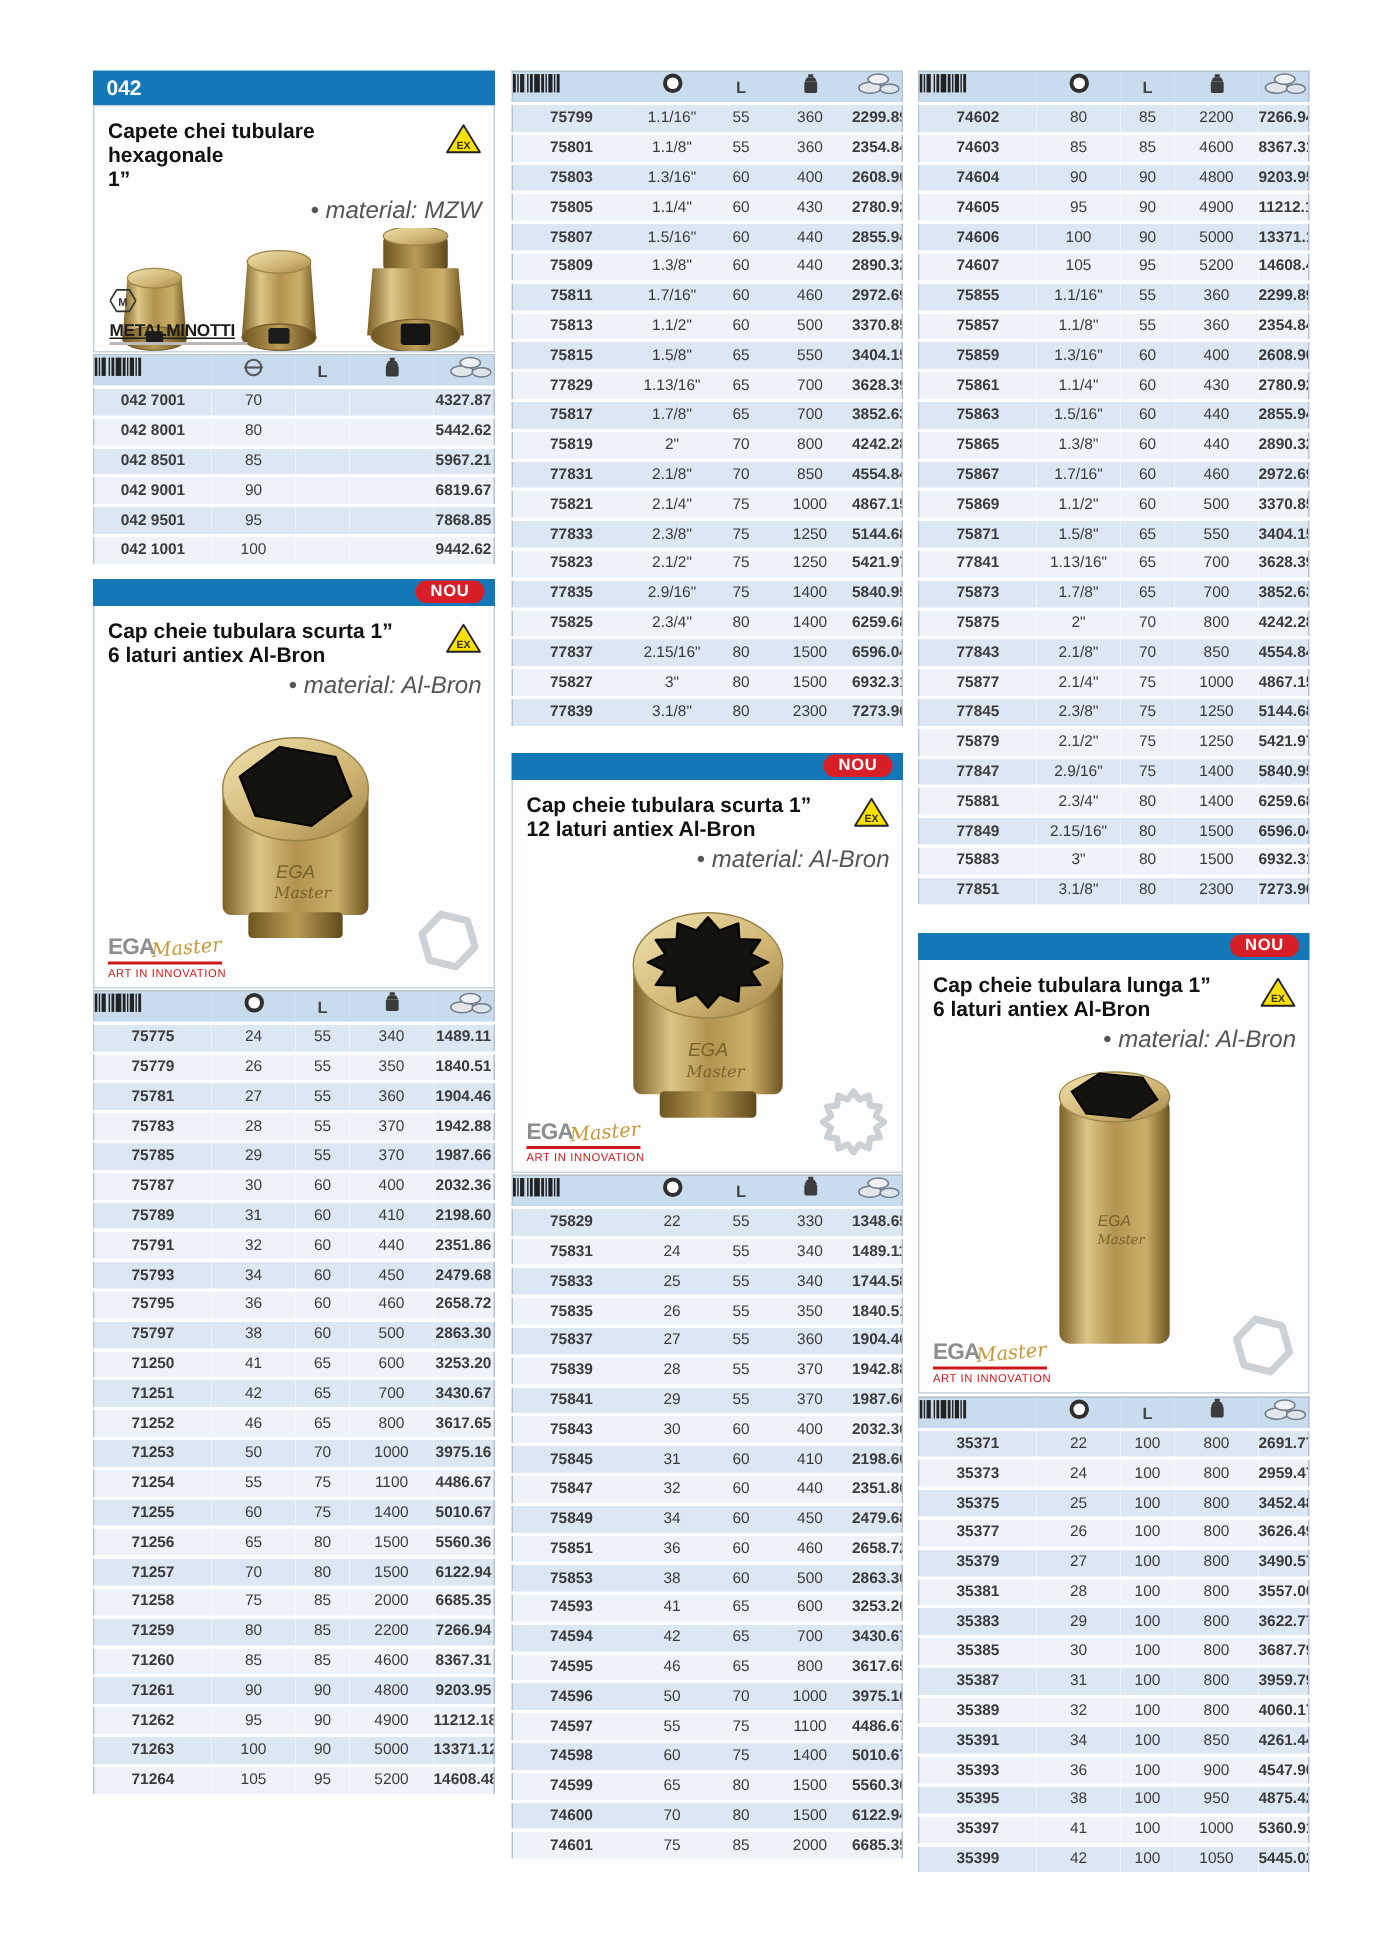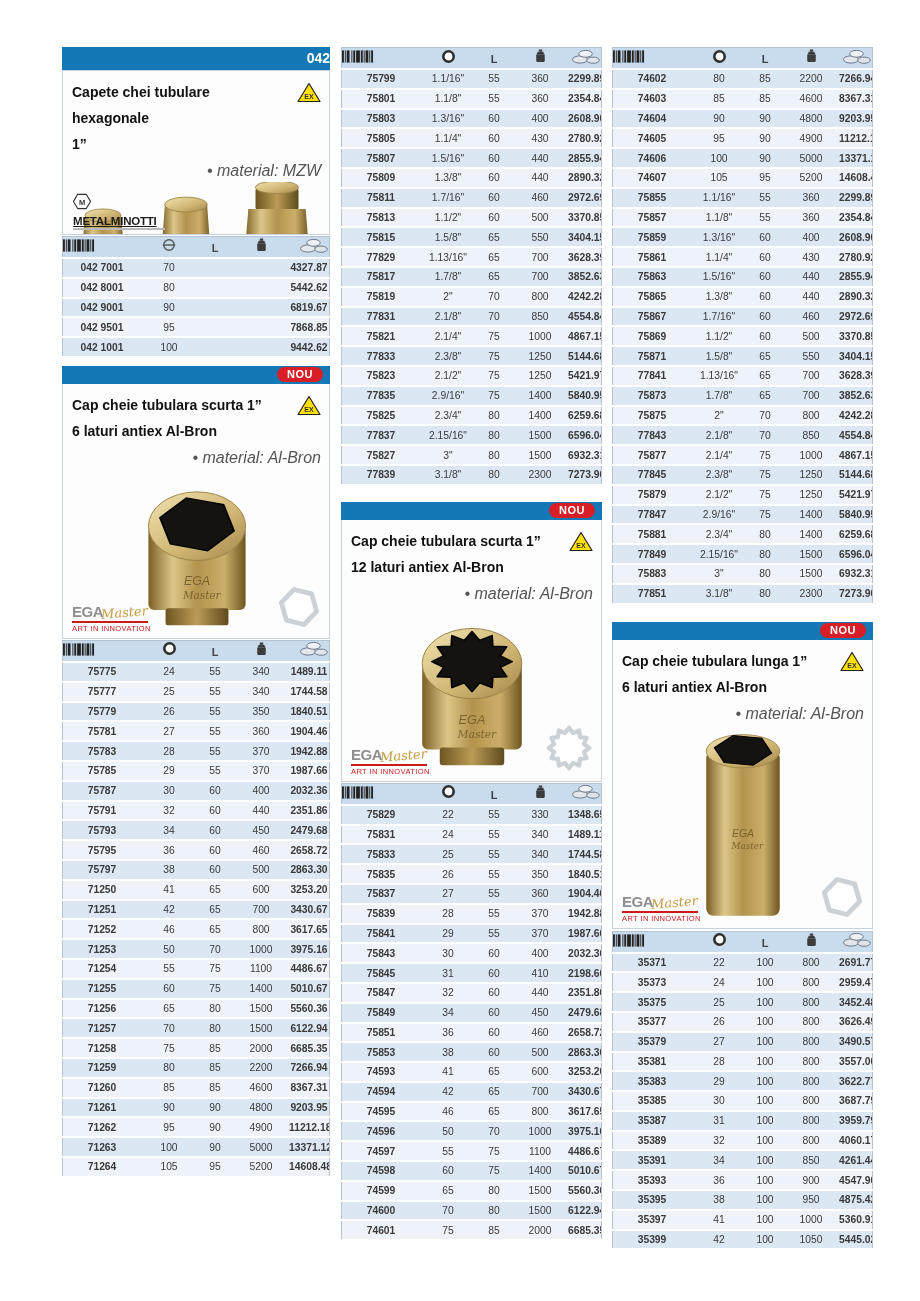--- a/index.html
+++ b/index.html
@@ -5,34 +5,34 @@
   html,body{margin:0;padding:0;background:#fff;}
   .page{position:relative;width:920px;height:1301px;background:#ffffff;overflow:hidden;
         font-family:"Liberation Sans", sans-serif;color:#1a1a1a;}
   .col{position:absolute;top:47px;}
   #col-left{left:62px;width:268px;}
   #col-mid{left:341px;width:261px;}
   #col-right{left:612px;width:261px;}
 
   
   .page-tab{height:23px;background:#1478b6;color:#fff;font-weight:bold;font-size:14px;
-            line-height:23px;padding-left:9px;box-sizing:border-box;text-align:right;}
+            line-height:23px;padding-left:9px;box-sizing:border-box;}
 
   
   .nou-bar{height:18px;background:#1478b6;position:relative;}
   .nou-pill{position:absolute;right:7px;top:1px;background:#d81e26;color:#fff;
             font-weight:bold;font-size:11px;line-height:15px;padding:0 10px;
             border-radius:9px;letter-spacing:.5px;}
 
   
   .card{position:relative;background:#fdfdfd;border:1px solid #c6d2dd;border-top:none;
         box-sizing:border-box;padding:8px 8px 4px 9px;overflow:hidden;}
   .card.first{border-top:1px solid #c6d2dd;}
   .h165{height:165px}.h255{height:255px}.h262{height:262px}.h289{height:289px}
-  .title{font-weight:bold;font-size:14px;line-height:26px;color:#111;padding-right:32px;}
+  .title{font-weight:bold;font-size:14px;line-height:16px;color:#111;padding-right:32px;}
   .material{font-style:italic;font-size:16px;color:#555;margin-top:5px;text-align:right;}
   .ex-badge{position:absolute;top:11px;right:8px;}
 
   .img-row{display:flex;justify-content:space-between;align-items:flex-end;
            padding:2px 6px 0 2px;height:86px;}
   .img-center{display:flex;justify-content:center;align-items:flex-start;margin-top:2px;}
 
   
   .ega-logo{position:absolute;left:9px;bottom:5px;line-height:1;}
   .ega-row{border-bottom:2px solid #cc1a1a;width:max-content;padding-bottom:1px;}
@@ -196,20 +196,27 @@
             <td class="c-p">4327.87</td>
           </tr>
           <tr>
             <td class="c-code">042 8001</td>
             <td class="c-size">80</td>
             <td class="c-l"></td>
             <td class="c-w"></td>
             <td class="c-p">5442.62</td>
           </tr>
           <tr>
+            <td class="c-code">042 8501</td>
+            <td class="c-size">85</td>
+            <td class="c-l"></td>
+            <td class="c-w"></td>
+            <td class="c-p">5967.21</td>
+          </tr>
+          <tr>
             <td class="c-code">042 9001</td>
             <td class="c-size">90</td>
             <td class="c-l"></td>
             <td class="c-w"></td>
             <td class="c-p">6819.67</td>
           </tr>
           <tr>
             <td class="c-code">042 9501</td>
             <td class="c-size">95</td>
             <td class="c-l"></td>
@@ -308,27 +315,20 @@
   </thead>
 <tbody>
           <tr>
             <td class="c-code">75775</td>
             <td class="c-size">24</td>
             <td class="c-l">55</td>
             <td class="c-w">340</td>
             <td class="c-p">1489.11</td>
           </tr>
           <tr>
-            <td class="c-code">75777</td>
-            <td class="c-size">25</td>
-            <td class="c-l">55</td>
-            <td class="c-w">340</td>
-            <td class="c-p">1744.58</td>
-          </tr>
-          <tr>
             <td class="c-code">75779</td>
             <td class="c-size">26</td>
             <td class="c-l">55</td>
             <td class="c-w">350</td>
             <td class="c-p">1840.51</td>
           </tr>
           <tr>
             <td class="c-code">75781</td>
             <td class="c-size">27</td>
             <td class="c-l">55</td>
@@ -348,20 +348,27 @@
             <td class="c-l">55</td>
             <td class="c-w">370</td>
             <td class="c-p">1987.66</td>
           </tr>
           <tr>
             <td class="c-code">75787</td>
             <td class="c-size">30</td>
             <td class="c-l">60</td>
             <td class="c-w">400</td>
             <td class="c-p">2032.36</td>
+          </tr>
+          <tr>
+            <td class="c-code">75789</td>
+            <td class="c-size">31</td>
+            <td class="c-l">60</td>
+            <td class="c-w">410</td>
+            <td class="c-p">2198.60</td>
           </tr>
           <tr>
             <td class="c-code">75791</td>
             <td class="c-size">32</td>
             <td class="c-l">60</td>
             <td class="c-w">440</td>
             <td class="c-p">2351.86</td>
           </tr>
           <tr>
             <td class="c-code">75793</td>

